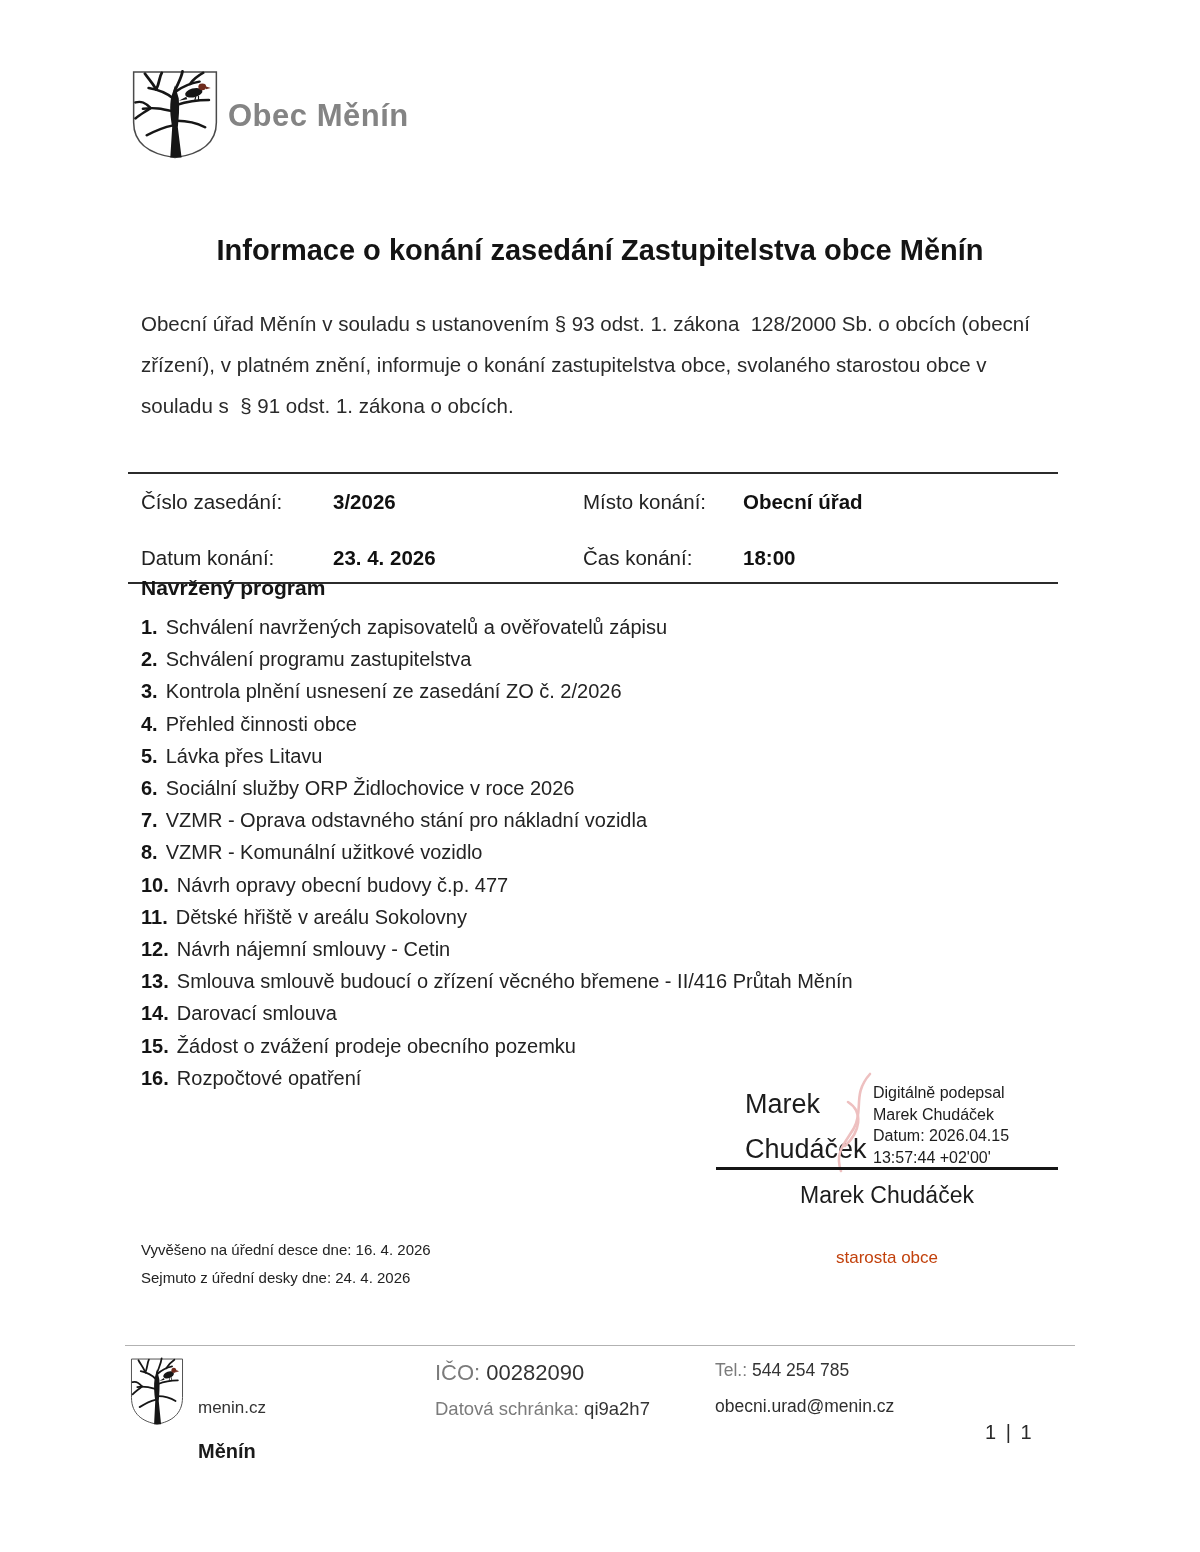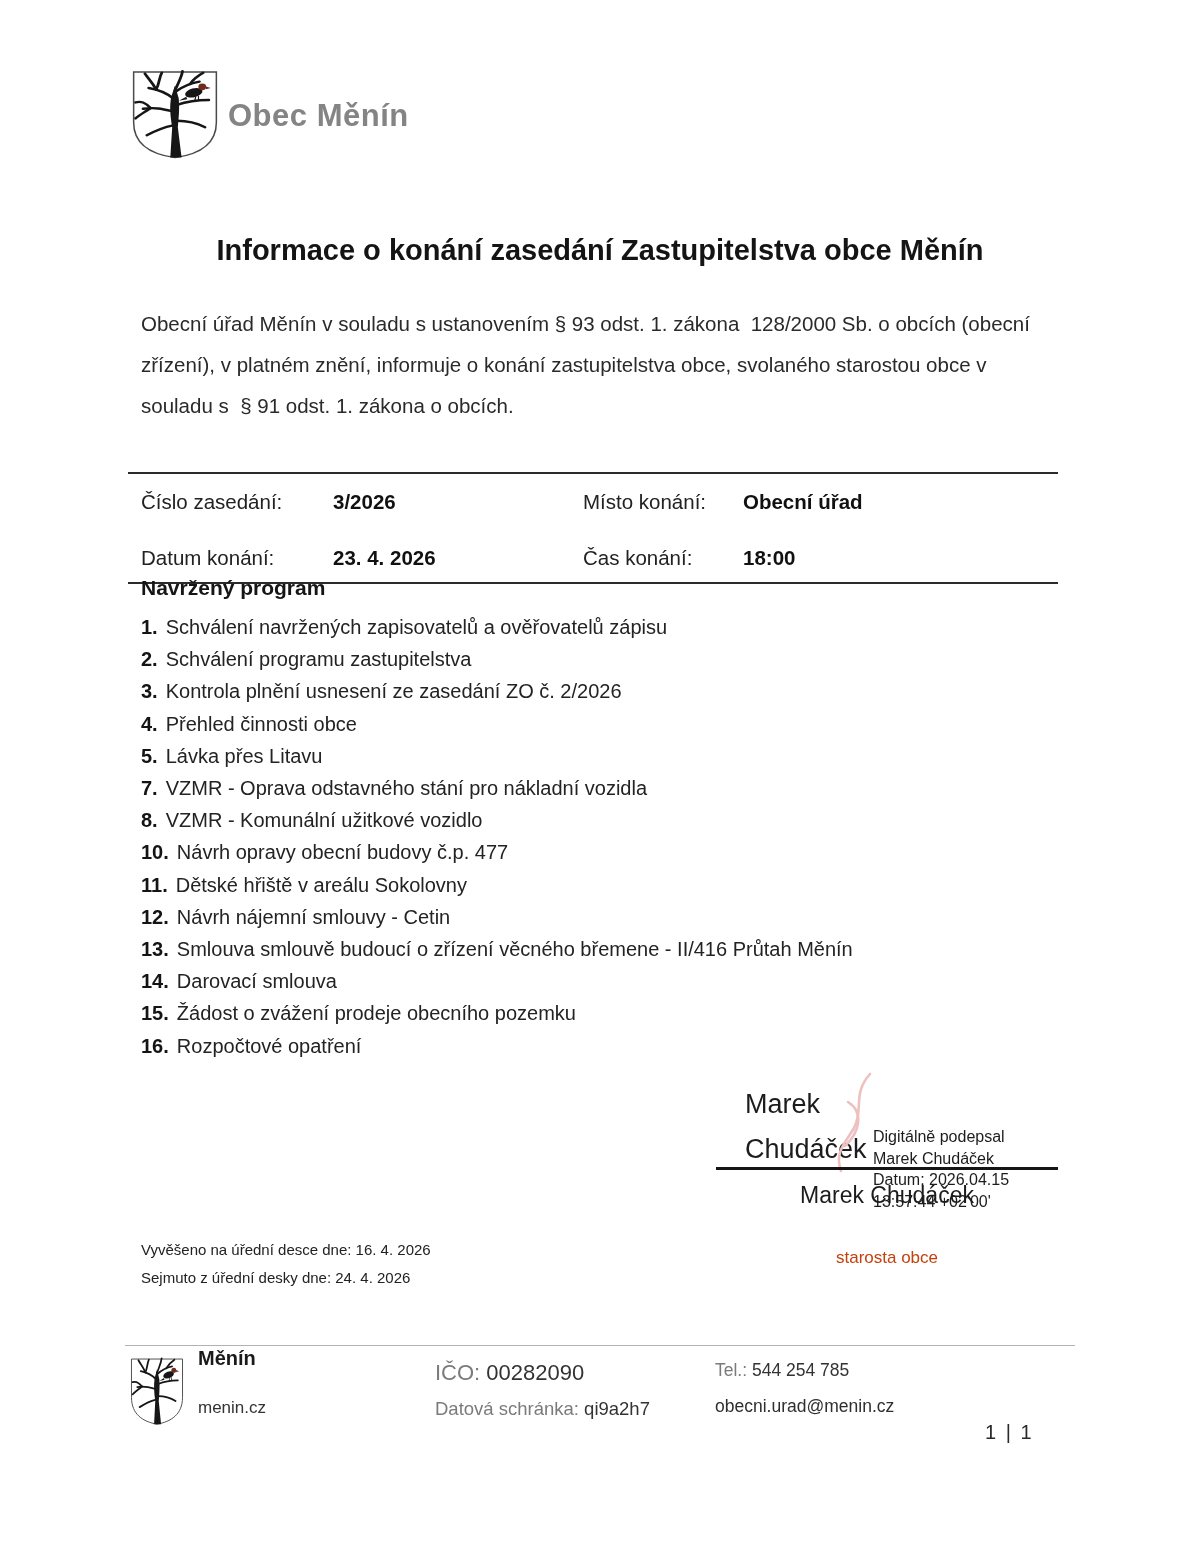--- a/index.html
+++ b/index.html
@@ -30,34 +30,34 @@
 
   
   .prog-head { position:absolute; left:141px; top:576px; font-size:21px; font-weight:bold; color:#151515; }
   .prog-list { position:absolute; left:141px; top:611px; width:920px; list-style:none; }
   .prog-list li { font-size:20px; line-height:32.2px; color:#232323; }
   .prog-list .num { font-weight:bold; margin-right:8px; color:#141414; }
 
   
   .sig-name-big { position:absolute; left:745px; top:1082px; font-size:27px; line-height:45px; color:#1c1c1c; }
   .sig-flourish { position:absolute; left:828px; top:1070px; width:52px; height:106px; }
-  .sig-details  { position:absolute; left:873px; top:1082px; font-size:16px; line-height:21.5px; color:#1c1c1c;margin-top:44px; }
+  .sig-details  { position:absolute; left:873px; top:1082px; font-size:16px; line-height:21.5px; color:#1c1c1c; }
   .sig-rule     { position:absolute; left:716px; top:1167px; width:342px; height:3px; background:#151515; }
   .sig-printed  { position:absolute; left:716px; top:1182px; width:342px; text-align:center;
                   font-size:23px; color:#1c1c1c; }
   .sig-role     { position:absolute; left:716px; top:1248px; width:342px; text-align:center;
                   font-size:17px; color:#c2410c; }
 
   
   .posting { position:absolute; left:141px; top:1236px; font-size:15px; line-height:28px; color:#222; }
 
   
   .footer-rule { position:absolute; left:125px; top:1345px; width:950px; height:1px; background:#b2b2b2; }
   .footer-logo { position:absolute; left:128px; top:1356px; width:58px; height:70px; }
-  .f-org   { position:absolute; left:198px; top:1347px; font-size:20px; font-weight:bold; color:#1a1a1a; }
+  .f-org   { position:absolute; left:198px; top:1440px; font-size:20px; font-weight:bold; color:#1a1a1a; }
   .f-web   { position:absolute; left:198px; top:1398px; font-size:17px; color:#333; }
   .f-ico   { position:absolute; left:435px; top:1360px; font-size:22px; }
   .f-box   { position:absolute; left:435px; top:1398px; font-size:18.5px; }
   .f-tel   { position:absolute; left:715px; top:1360px; font-size:17.5px; }
   .f-mail  { position:absolute; left:715px; top:1396px; font-size:17.5px; color:#2e2e2e; }
   .f-label { color:#7b7b7b; }
   .f-value { color:#333; }
   .f-page  { position:absolute; left:985px; top:1396px; font-size:20px; color:#2a2a2a; letter-spacing:2px;margin-top:25px; }
   .hidden-defs { position:absolute; width:0; height:0; overflow:hidden; }
 </style>
@@ -116,20 +116,21 @@
     <div class="val">18:00</div>
   </div>
 
   <h2 class="prog-head">Navržený program</h2>
   <ol class="prog-list">
     <li><span class="num">1.</span><span>Schválení navržených zapisovatelů a ověřovatelů zápisu</span></li>
     <li><span class="num">2.</span><span>Schválení programu zastupitelstva</span></li>
     <li><span class="num">3.</span><span>Kontrola plnění usnesení ze zasedání ZO č. 2/2026</span></li>
     <li><span class="num">4.</span><span>Přehled činnosti obce</span></li>
     <li><span class="num">5.</span><span>Lávka přes Litavu</span></li>
+    <li><span class="num">6.</span><span>Sociální služby ORP Židlochovice v roce 2026</span></li>
     <li><span class="num">7.</span><span>VZMR - Oprava odstavného stání pro nákladní vozidla</span></li>
     <li><span class="num">8.</span><span>VZMR - Komunální užitkové vozidlo</span></li>
     <li><span class="num">10.</span><span>Návrh opravy obecní budovy č.p. 477</span></li>
     <li><span class="num">11.</span><span>Dětské hřiště v areálu Sokolovny</span></li>
     <li><span class="num">12.</span><span>Návrh nájemní smlouvy - Cetin</span></li>
     <li><span class="num">13.</span><span>Smlouva smlouvě budoucí o zřízení věcného břemene - II/416 Průtah Měnín</span></li>
     <li><span class="num">14.</span><span>Darovací smlouva</span></li>
     <li><span class="num">15.</span><span>Žádost o zvážení prodeje obecního pozemku</span></li>
     <li><span class="num">16.</span><span>Rozpočtové opatření</span></li>
   </ol>

